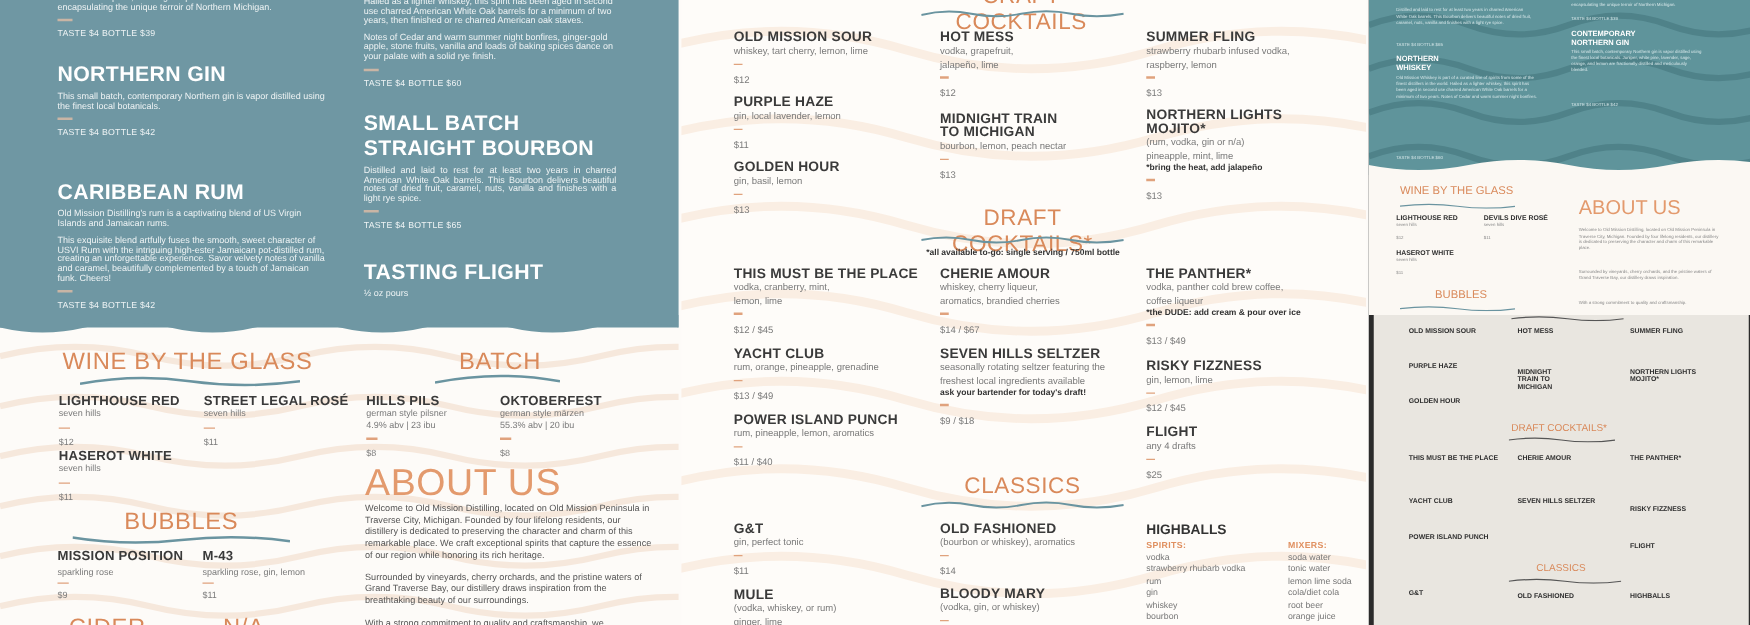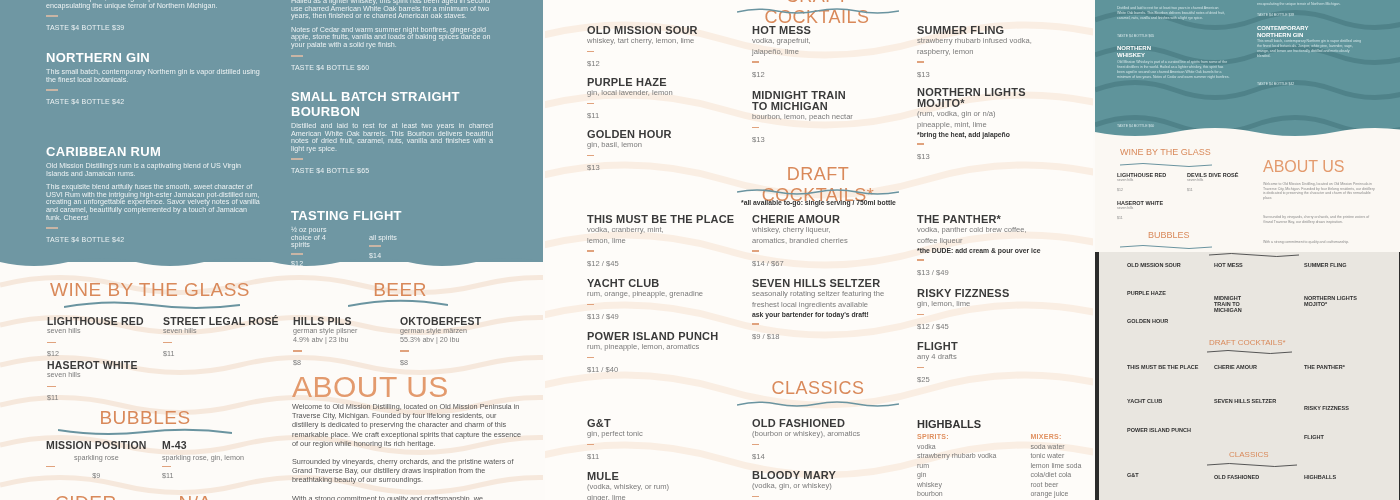--- a/index.html
+++ b/index.html
@@ -8,21 +8,21 @@
 
   .panel { position: absolute; overflow: hidden; }
 
   
   #panel-a { left: 0; top: 0; width: 543px; height: 500px; background: #fdfbf8; }
   #panel-a .teal-top { position: absolute; left: 0; top: 0; width: 543px; height: 262px; background: #6f97a3; }
   #panel-a .teal-wave { position: absolute; left: 0; top: 252px; width: 543px; height: 20px; }
   .waves-bg { position: absolute; inset: 0; pointer-events: none; }
 
   .spirit { position: absolute; color: #eef3f4; }
-  .spirit h3 { font-size: 13px; font-weight: bold; letter-spacing: 0.3px; color: #ffffff; margin-bottom: 3px; }
+  .spirit h3 { font-size: 17px; font-weight: bold; letter-spacing: 0.3px; color: #ffffff; margin-bottom: 3px; }
   .spirit p { font-size: 7.2px; line-height: 7.6px; margin-bottom: 6px; }
   .spirit .dash { width: 12px; height: 2px; background: #c9b5a5; margin: 6px 0 7px; }
   .spirit .tp { font-size: 7px; letter-spacing: 0.2px; }
 
   .sec-title { position: absolute; text-align: center; color: #d9895a; font-size: 19px; letter-spacing: 0.5px; }
   .sec-wave { position: absolute; }
   .item { position: absolute; }
   .item h4 { font-size: 10.5px; font-weight: bold; color: #3a3a3a; letter-spacing: 0.2px; line-height: 11px; }
   .item .sub { font-size: 7.2px; color: #7a7a7a; line-height: 8.5px; }
   .item .dash { width: 9px; height: 1.5px; background: #e0a27d; margin: 6px 0 6px; }
@@ -104,32 +104,20 @@
   </div>
   <div class="spirit" style="left:291px;top:89px;width:202px;">
     <h3>SMALL BATCH STRAIGHT BOURBON</h3>
     <p style="text-align:justify">Distilled and laid to rest for at least two years in charred American White Oak barrels. This Bourbon delivers beautiful notes of dried fruit, caramel, nuts, vanilla and finishes with a light rye spice.</p>
     <div class="dash"></div>
     <div class="tp">TASTE $4 BOTTLE $65</div>
   </div>
   <div class="spirit" style="left:291px;top:208px;width:202px;">
     <h3>TASTING FLIGHT</h3>
     <p style="margin:0">½ oz pours</p>
-    <div style="display:flex;gap:24px;">
-      <div style="width:54px">
-        <p style="margin:0">choice of 4 spirits</p>
-        <div class="dash" style="margin:4px 0 5px"></div>
-        <div class="tp">$12</div>
-      </div>
-      <div>
-        <p style="margin:0">all spirits</p>
-        <div class="dash" style="margin:4px 0 5px"></div>
-        <div class="tp">$14</div>
-      </div>
-    </div>
   </div>
 
   <div class="sec-title" style="left:40px;top:279px;width:220px;">WINE BY THE GLASS</div>
   <svg class="sec-wave" style="left:64px;top:300px;width:176px;height:10px" viewBox="0 0 176 10">
     <path d="M0,7 Q44,-1 88,5 T176,5" fill="none" stroke="#6a94a0" stroke-width="2"></path>
   </svg>
   <div class="item" style="left:47px;top:316px;">
     <h4>LIGHTHOUSE RED</h4>
     <div class="sub">seven hills</div>
     <div class="dash"></div>
@@ -145,36 +133,36 @@
     <h4>HASEROT WHITE</h4>
     <div class="sub">seven hills</div>
     <div class="dash"></div>
     <div class="price">$11</div>
   </div>
 
   <div class="sec-title" style="left:60px;top:407px;width:170px;">BUBBLES</div>
   <svg class="sec-wave" style="left:58px;top:427px;width:174px;height:10px" viewBox="0 0 174 10">
     <path d="M0,3 Q43,10 87,5 T174,6" fill="none" stroke="#6a94a0" stroke-width="2"></path>
   </svg>
-  <div class="item" style="left:46px;top:440px;text-align:center;">
+  <div class="item" style="left:46px;top:440px;">
     <h4>MISSION POSITION</h4>
     <div class="sub" style="margin-top:3px">sparkling rose</div>
     <div class="dash" style="margin:3px 0 4px"></div>
     <div class="price">$9</div>
   </div>
   <div class="item" style="left:162px;top:440px;">
     <h4>M-43</h4>
     <div class="sub" style="margin-top:3px">sparkling rose, gin, lemon</div>
     <div class="dash" style="margin:3px 0 4px"></div>
     <div class="price">$11</div>
   </div>
   <div class="sec-title" style="left:55px;top:492px;width:60px;">CIDER</div>
   <div class="sec-title" style="left:170px;top:492px;width:50px;">N/A</div>
 
-  <div class="sec-title" style="left:340px;top:279px;width:120px;">BEER</div>
+  <div class="sec-title" style="left:340px;top:279px;width:120px;">BATCH</div>
   <svg class="sec-wave" style="left:348px;top:299px;width:100px;height:10px" viewBox="0 0 100 10">
     <path d="M0,7 Q50,-3 100,6" fill="none" stroke="#6a94a0" stroke-width="2"></path>
   </svg>
   <div class="item" style="left:293px;top:316px;">
     <h4>HILLS PILS</h4>
     <div class="sub">german style pilsner</div>
     <div class="sub">4.9% abv | 23 ibu</div>
     <div class="dash"></div>
     <div class="price">$8</div>
   </div>

